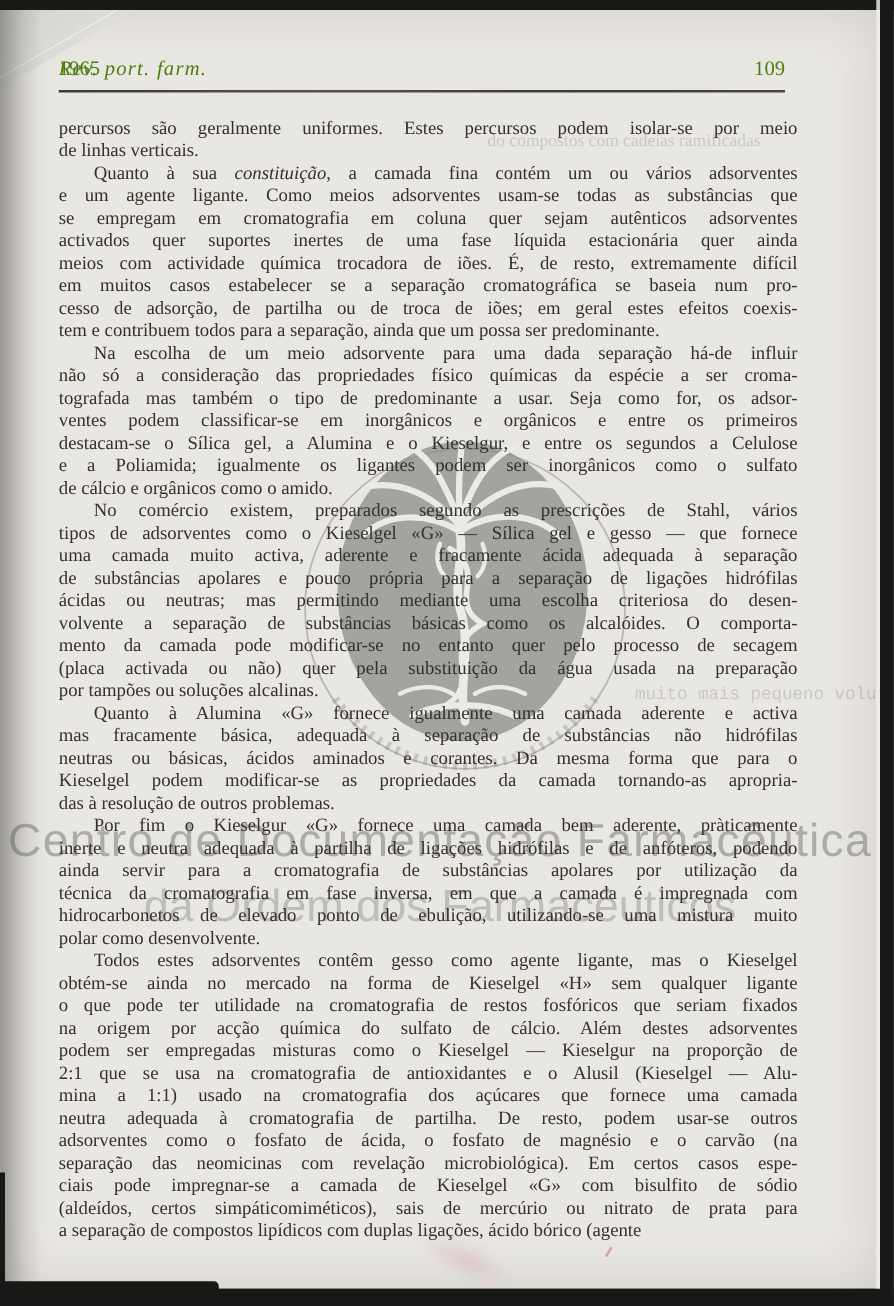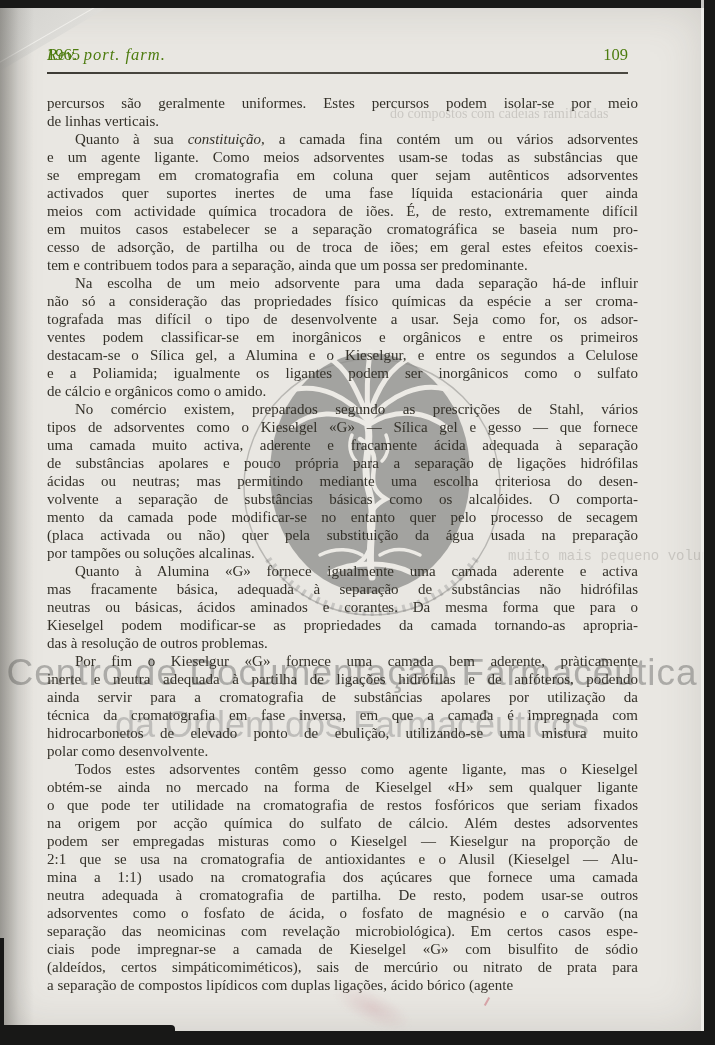--- a/index.html
+++ b/index.html
@@ -174,21 +174,21 @@
       <div class="line indent"><span>Quanto à sua </span><i>constituição</i><span>, a camada fina contém um ou vários adsorventes</span></div>
       <div class="line"><span>e um agente ligante. Como meios adsorventes usam-se todas as substâncias que</span></div>
       <div class="line"><span>se empregam em cromatografia em coluna quer sejam autênticos adsorventes</span></div>
       <div class="line"><span>activados quer suportes inertes de uma fase líquida estacionária quer ainda</span></div>
       <div class="line"><span>meios com actividade química trocadora de iões. É, de resto, extremamente difícil</span></div>
       <div class="line"><span>em muitos casos estabelecer se a separação cromatográfica se baseia num pro-</span></div>
       <div class="line"><span>cesso de adsorção, de partilha ou de troca de iões; em geral estes efeitos coexis-</span></div>
       <div class="line last"><span>tem e contribuem todos para a separação, ainda que um possa ser predominante.</span></div>
       <div class="line indent"><span>Na escolha de um meio adsorvente para uma dada separação há-de influir</span></div>
       <div class="line"><span>não só a consideração das propriedades físico químicas da espécie a ser croma-</span></div>
-      <div class="line"><span>tografada mas difícil o tipo de desenvolvente a usar. Seja como for, os adsor-</span></div>
+      <div class="line"><span>tografada mas também o tipo de predominante a usar. Seja como for, os adsor-</span></div>
       <div class="line"><span>ventes podem classificar-se em inorgânicos e orgânicos e entre os primeiros</span></div>
       <div class="line"><span>destacam-se o Sílica gel, a Alumina e o Kieselgur, e entre os segundos a Celulose</span></div>
       <div class="line"><span>e a Poliamida; igualmente os ligantes podem ser inorgânicos como o sulfato</span></div>
       <div class="line last"><span>de cálcio e orgânicos como o amido.</span></div>
       <div class="line indent"><span>No comércio existem, preparados segundo as prescrições de Stahl, vários</span></div>
       <div class="line"><span>tipos de adsorventes como o Kieselgel «G» — Sílica gel e gesso — que fornece</span></div>
       <div class="line"><span>uma camada muito activa, aderente e fracamente ácida adequada à separação</span></div>
       <div class="line"><span>de substâncias apolares e pouco própria para a separação de ligações hidrófilas</span></div>
       <div class="line"><span>ácidas ou neutras; mas permitindo mediante uma escolha criteriosa do desen-</span></div>
       <div class="line"><span>volvente a separação de substâncias básicas como os alcalóides. O comporta-</span></div>

